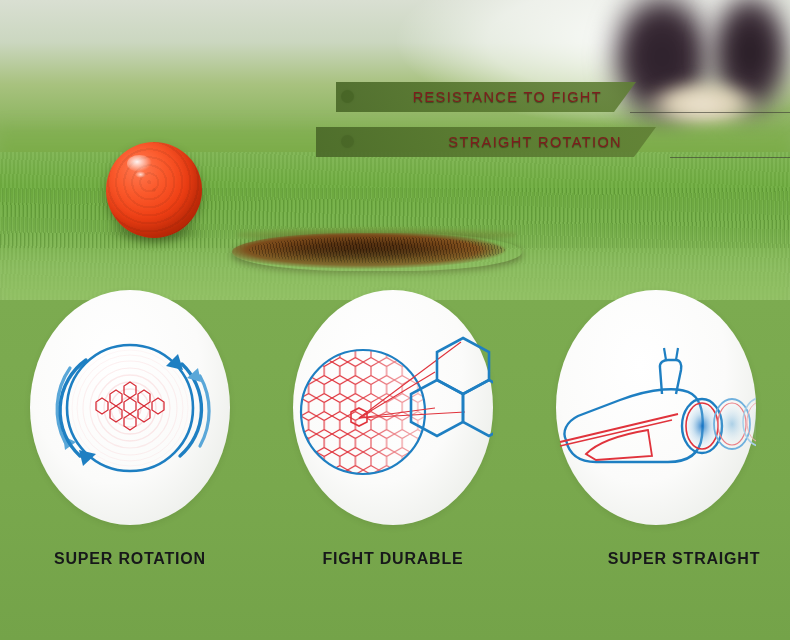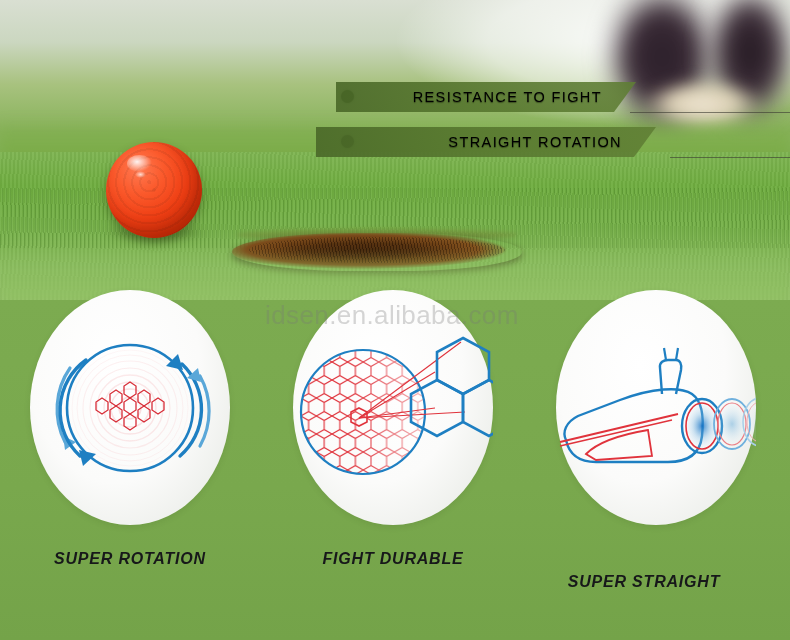--- a/index.html
+++ b/index.html
@@ -107,21 +107,21 @@
   .bn1{left:336px;top:82px;width:300px;}
   .bn2{left:316px;top:127px;width:340px;}
   .bn-bar{
     position:absolute;left:0;top:0;width:100%;height:100%;
     background:linear-gradient(90deg, rgba(74,104,40,.90) 0%, rgba(86,118,46,.90) 45%, rgba(95,126,52,.88) 100%);
     clip-path:polygon(0 0, 100% 0, calc(100% - 22px) 100%, 0 100%);
   }
   .bn-label{
     position:relative;z-index:2;width:100%;text-align:right;
     padding-right:34px;box-sizing:border-box;
-    color:#000000;font-size:14.5px;letter-spacing:1.4px;
+    color:#7f1d1d;font-size:14.5px;letter-spacing:1.4px;
     font-family:"Liberation Sans", sans-serif;
     text-shadow:0 1px 1px rgba(20,30,5,.5);
     white-space:nowrap;
     margin-left:23px;
   }
   .bn-dot{
     position:absolute;width:13px;height:13px;border-radius:50%;
     background:#2f4a14;box-shadow:0 0 3px rgba(20,35,5,.5);
   }
   .dot1{left:341px;top:90px;}
@@ -145,25 +145,24 @@
     position:absolute;left:0;top:0;width:200px;height:235px;border-radius:50%;
     background:radial-gradient(ellipse at 42% 32%, #ffffff 0%, #fbfbfa 52%, #eceeea 82%, #e2e5df 100%);
     box-shadow:0 2px 6px rgba(40,60,20,.10);
   }
   .svgwrap{position:absolute;left:0;top:0;width:200px;height:235px;}
 
   .caption{
     position:absolute;top:550px;width:200px;text-align:center;
     color:#17181a;font-size:16px;letter-spacing:.8px;font-weight:bold;
     font-family:"Liberation Sans", sans-serif;
-    font-style:italic;
   }
   .c1{left:30px;}
   .c2{left:293px;}
-  .c3{left:544px;margin-top:23px;}
+  .c3{left:584px;}
 
   
   .watermark{
     position:absolute;left:265px;top:300px;width:270px;
     font-size:26px;letter-spacing:.4px;
     color:rgba(120,120,120,.30);
     font-family:"Liberation Sans", sans-serif;
     white-space:nowrap;pointer-events:none;
   }
 </style>
@@ -339,15 +338,14 @@
 
       <ellipse cx="204" cy="132" rx="17" ry="24" fill="url(#ballGlow3)" stroke="#a8cfe8" stroke-width="1.5"></ellipse>
       <ellipse cx="204" cy="132" rx="13" ry="20" fill="none" stroke="#f0aeb3" stroke-width="1"></ellipse>
     </svg>
   </div>
 
   <div class="caption c1">SUPER ROTATION</div>
   <div class="caption c2">FIGHT DURABLE</div>
   <div class="caption c3">SUPER STRAIGHT</div>
 
-  <div class="watermark">idsen.en.alibaba.com</div>
 
 </div>
 
 </body></html>

